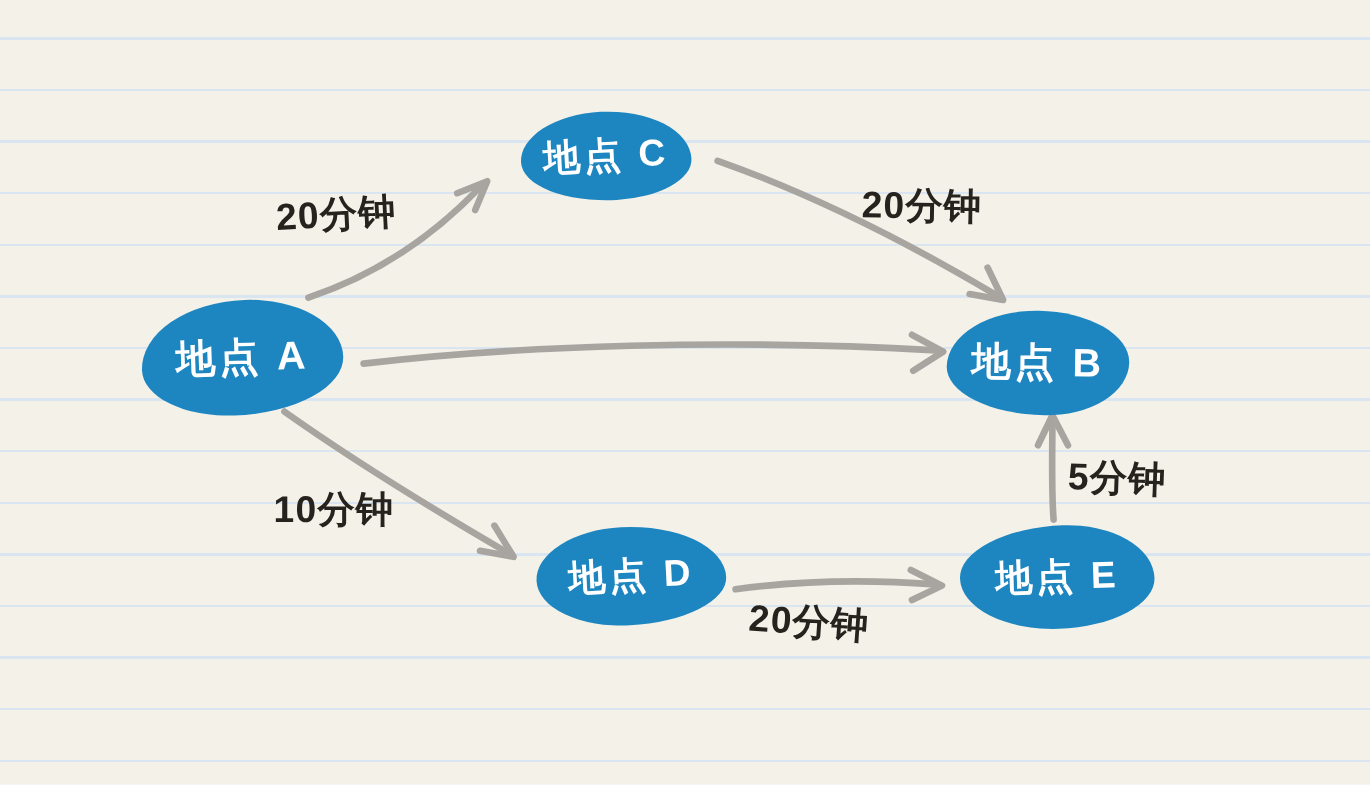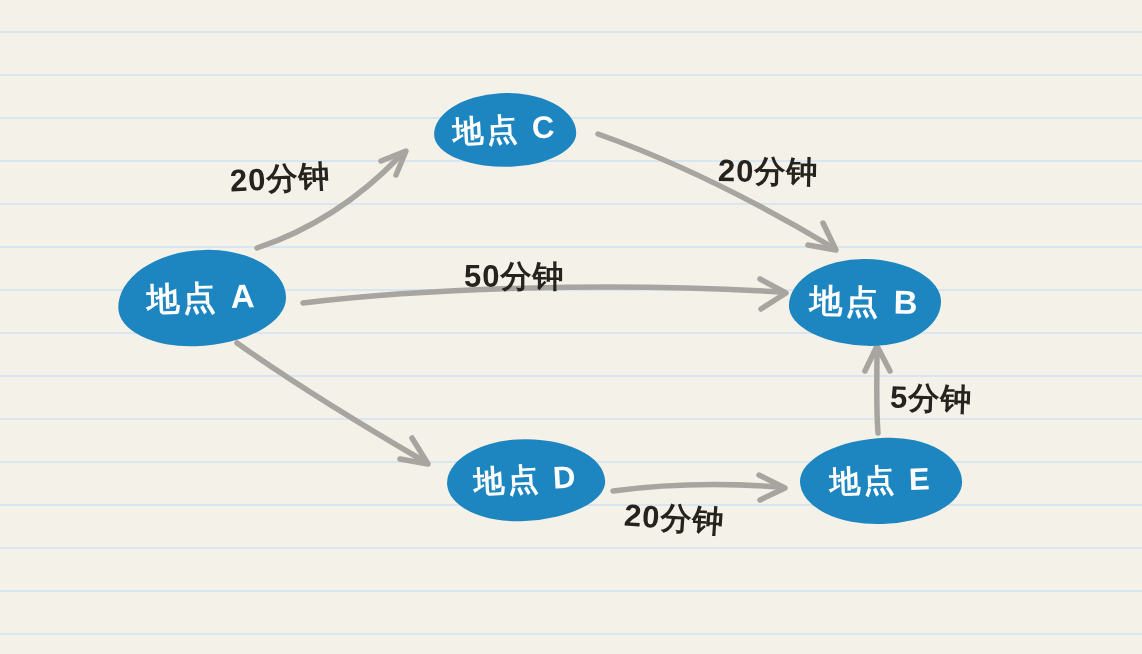--- a/index.html
+++ b/index.html
@@ -127,17 +127,17 @@
   </div>
   <div class="node blob-d">
     <span>地点 D</span>
   </div>
   <div class="node blob-e">
     <span>地点 E</span>
   </div>
 
   <div class="edge-label lbl-ac">20分钟</div>
   <div class="edge-label lbl-cb">20分钟</div>
-  <div class="edge-label lbl-ab">50分钟</div>
+  <div class="edge-label lbl-ad">10分钟</div>
   <div class="edge-label lbl-de">20分钟</div>
   <div class="edge-label lbl-eb">5分钟</div>
 
 </div>
 
 </body></html>

